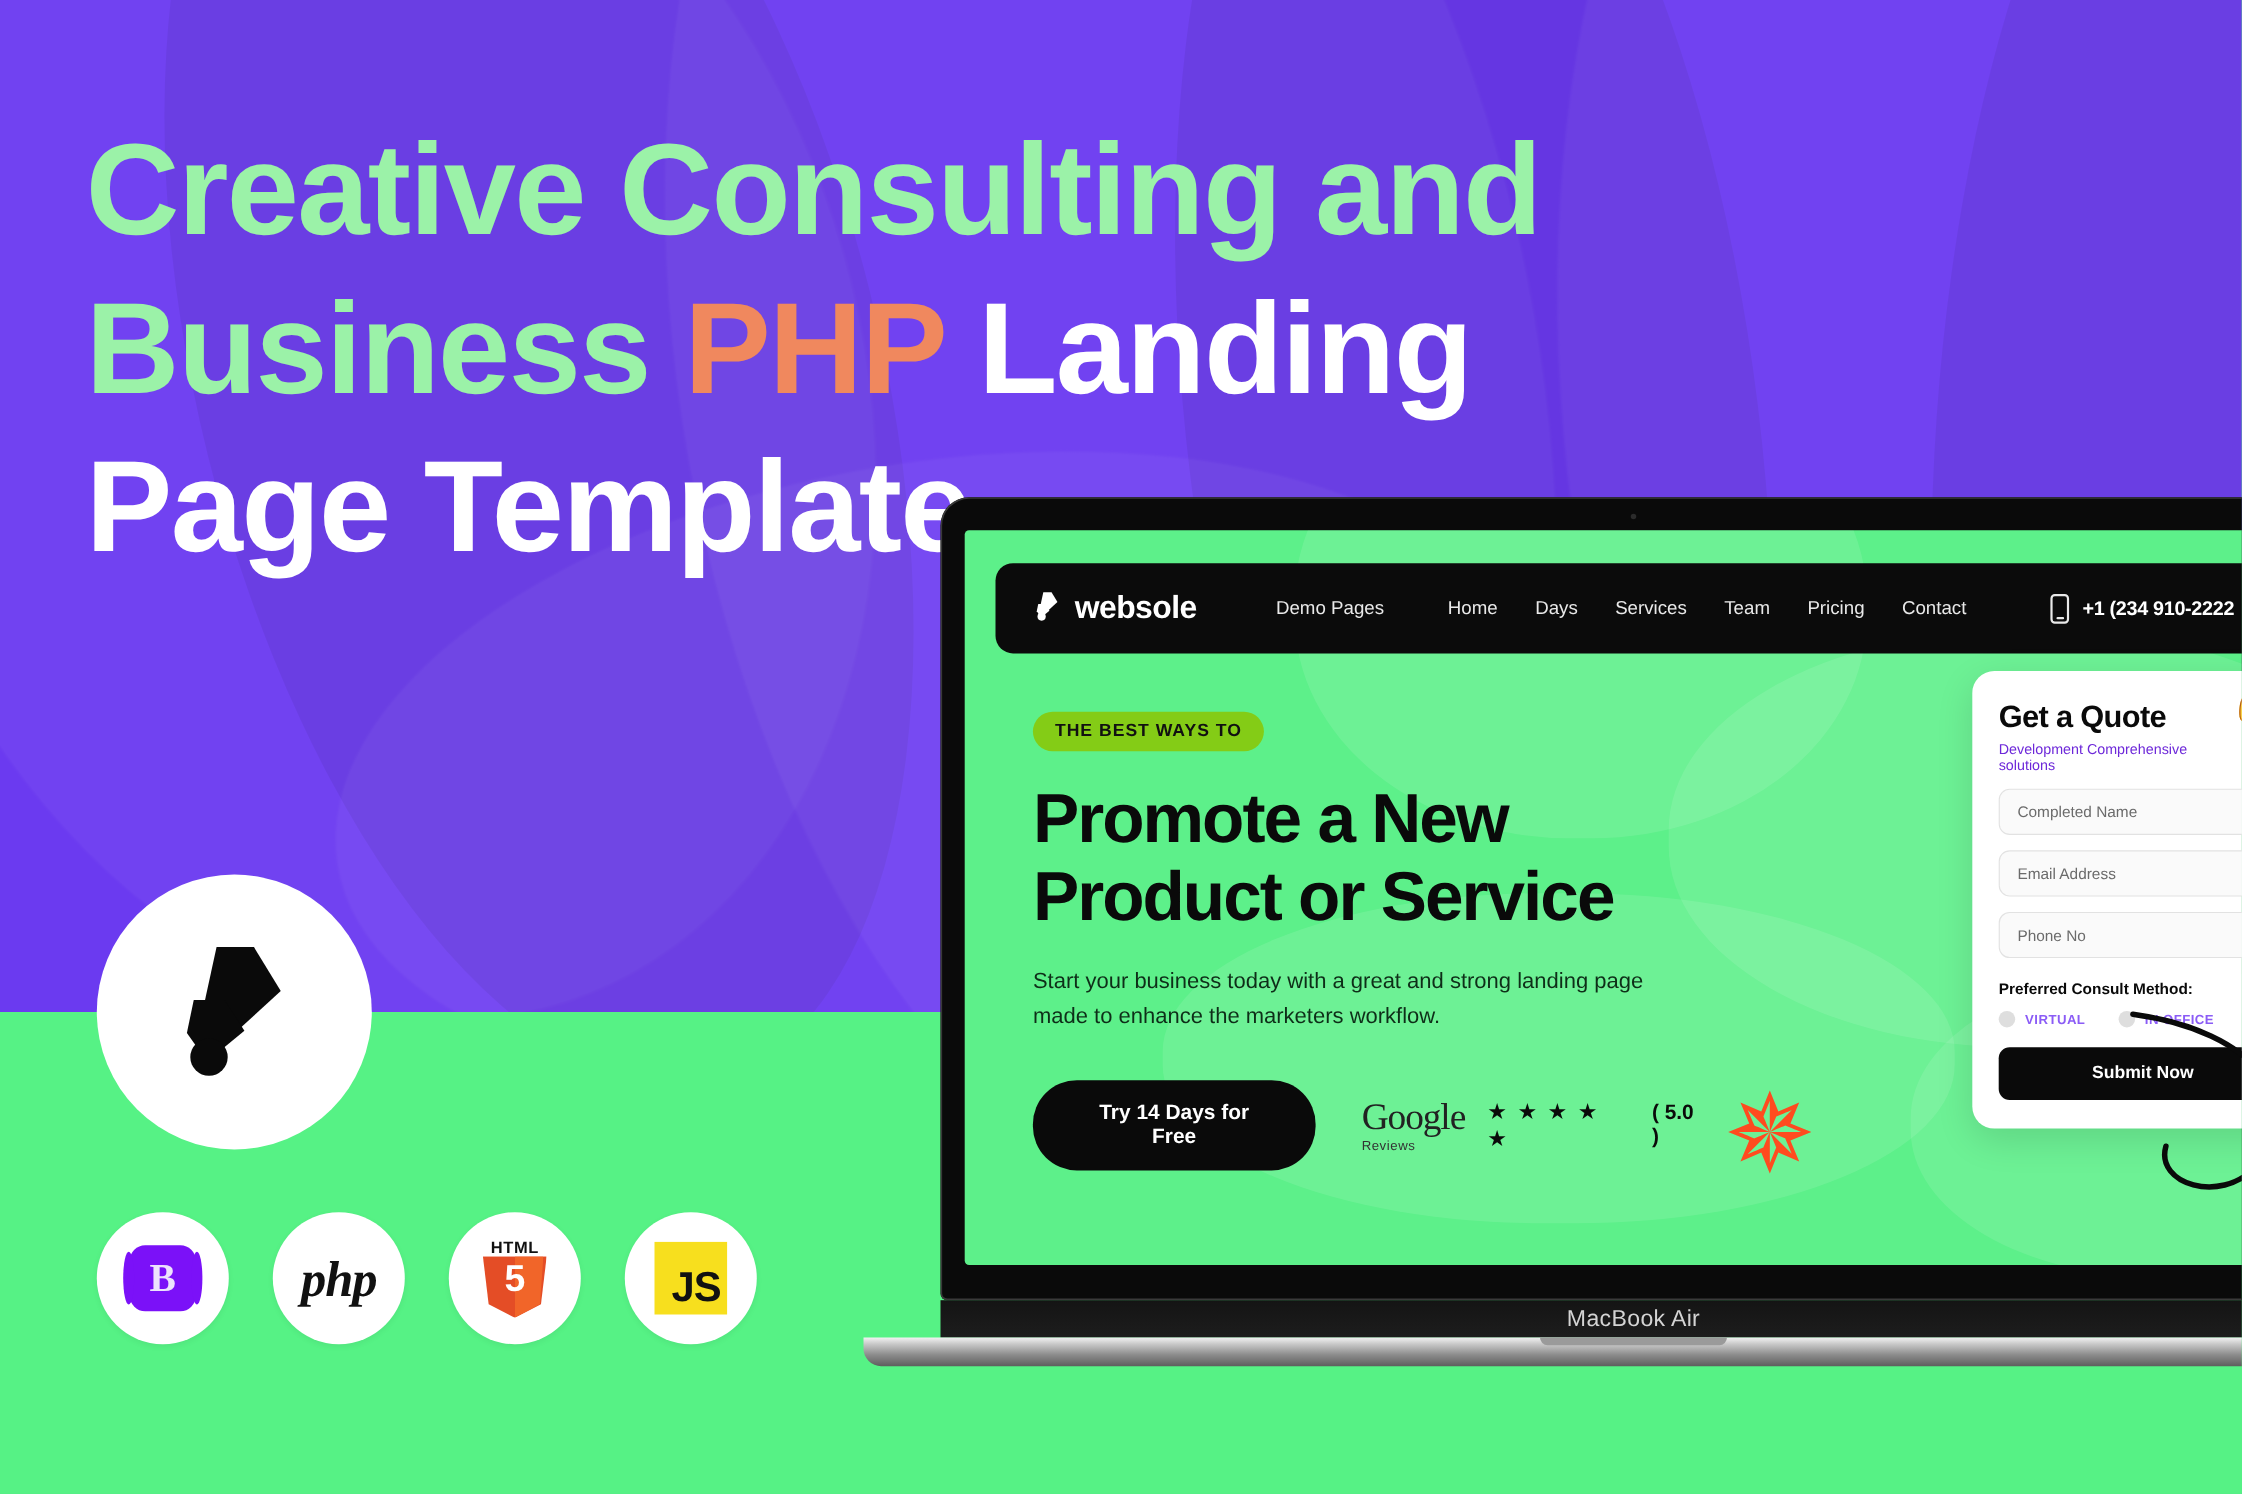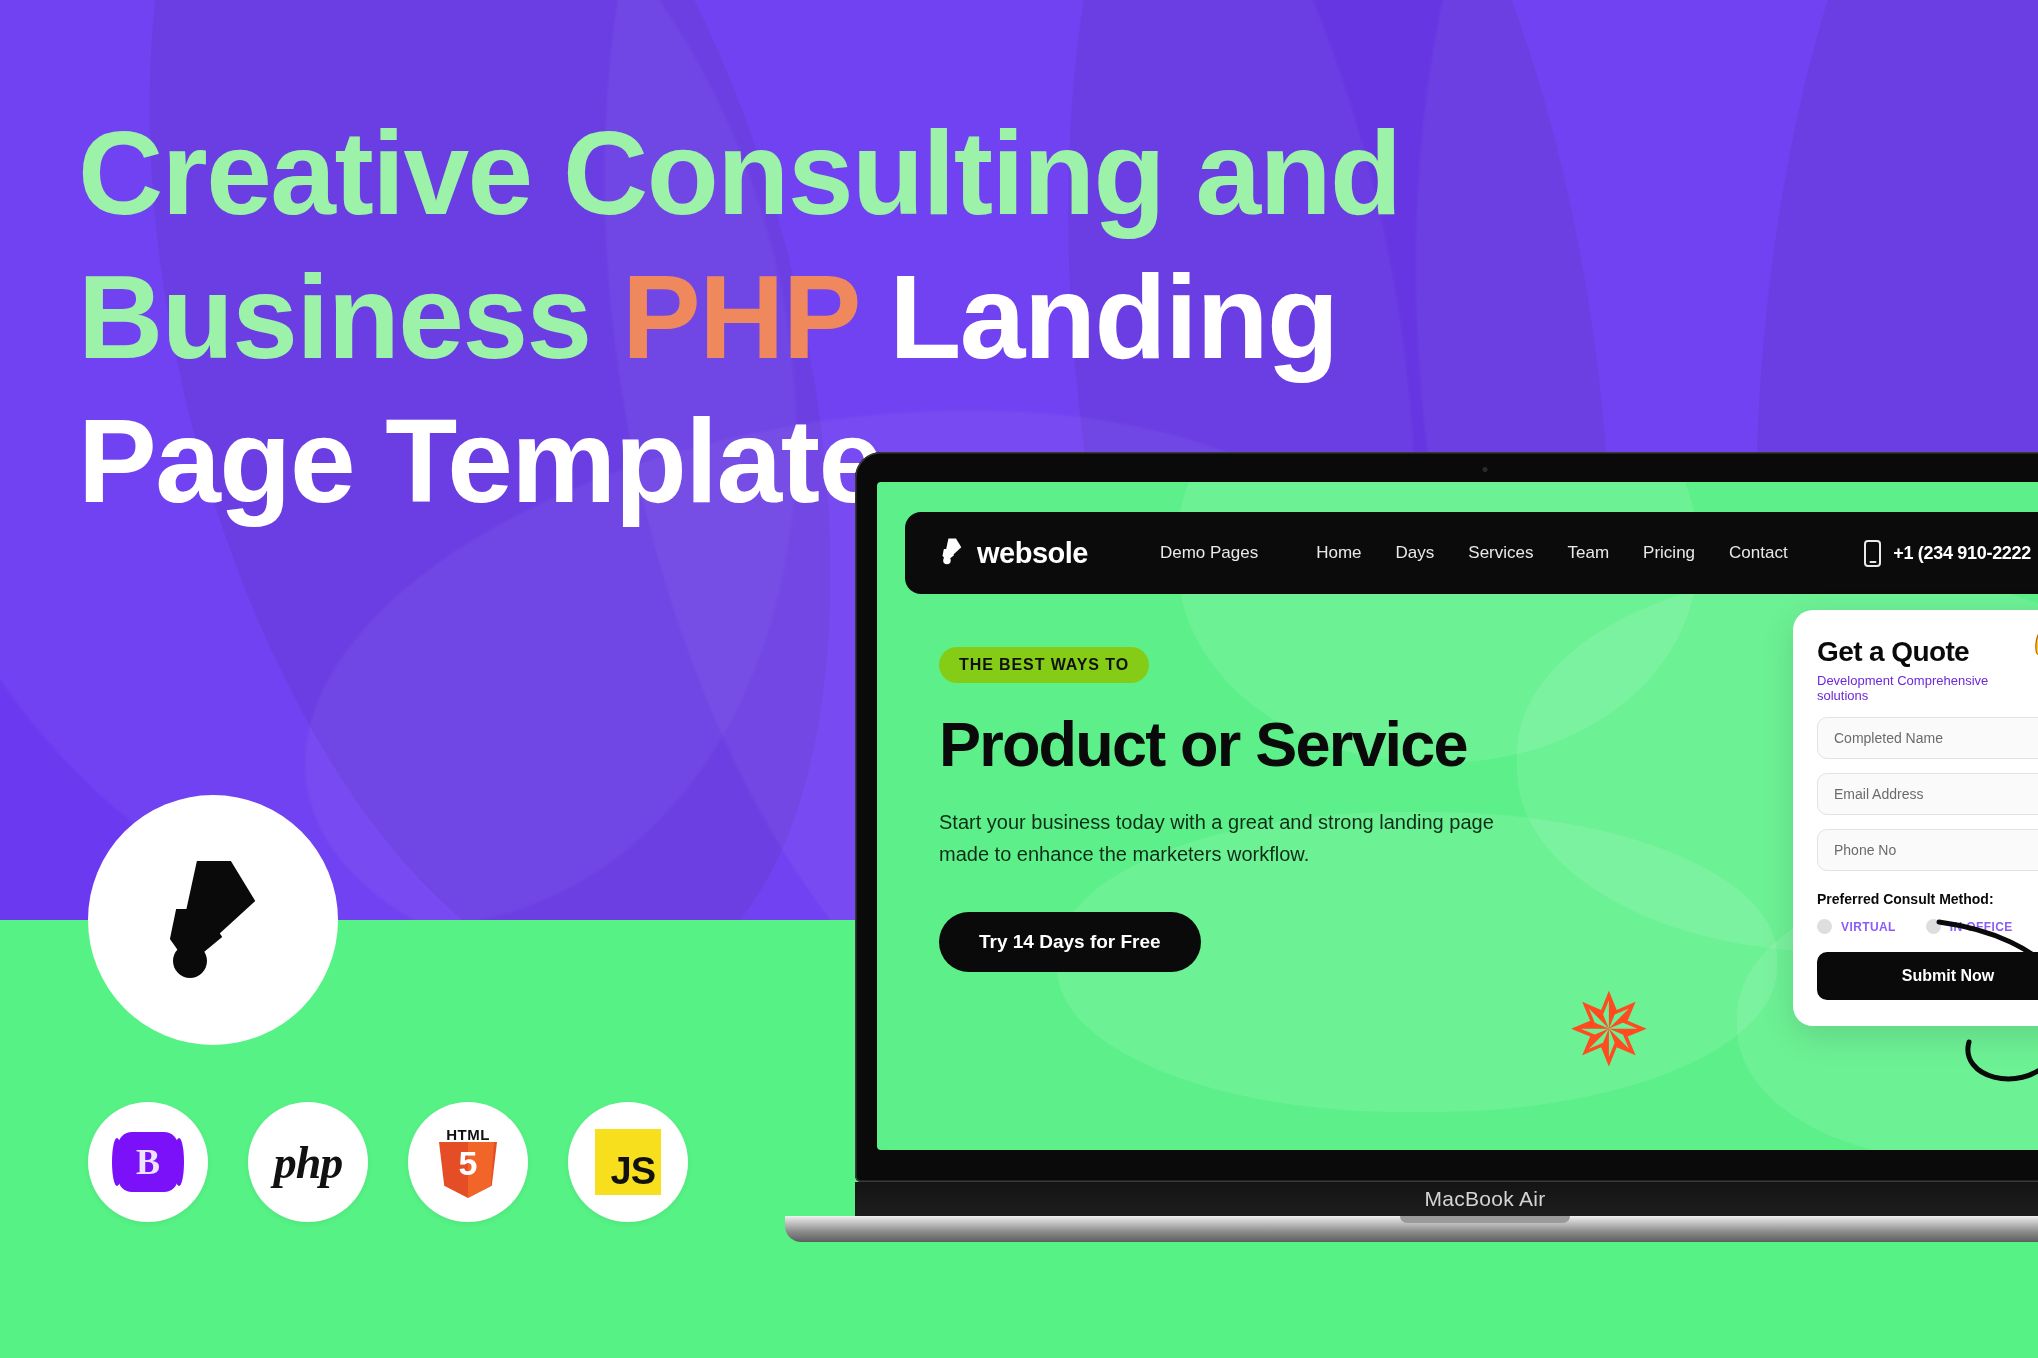--- a/index.html
+++ b/index.html
@@ -317,27 +317,36 @@
 
           <div class="nav-phone">
             <span class="phone-ico"></span>
             <span class="num">+1 (234 910-2222</span>
           </div>
         </div>
 
         <div class="hero">
           <span class="pill">THE BEST WAYS TO</span>
           <h1>
+            <span style="display:block">Promote a New</span>
             <span style="display:block">Product or Service</span>
           </h1>
           <p>Start your business today with a great and strong landing page made to enhance the marketers workflow.</p>
 
           <div class="hero-cta">
             <button class="btn-dark">Try 14 Days for Free</button>
 
+            <div class="gwrap">
+              <div class="goog">
+                <div class="g-word">Google</div>
+                <div class="g-rev">Reviews</div>
+              </div>
+              <span class="stars">★ ★ ★ ★ ★</span>
+              <span class="score">( 5.0 )</span>
+            </div>
           </div>
         </div>
 
         <div class="starburst">✵</div>
 
         <div class="quote-card">
           <div class="qc-head">
             <div>
               <div class="qc-title">Get a Quote</div>
               <div class="qc-sub">Development Comprehensive solutions</div>

